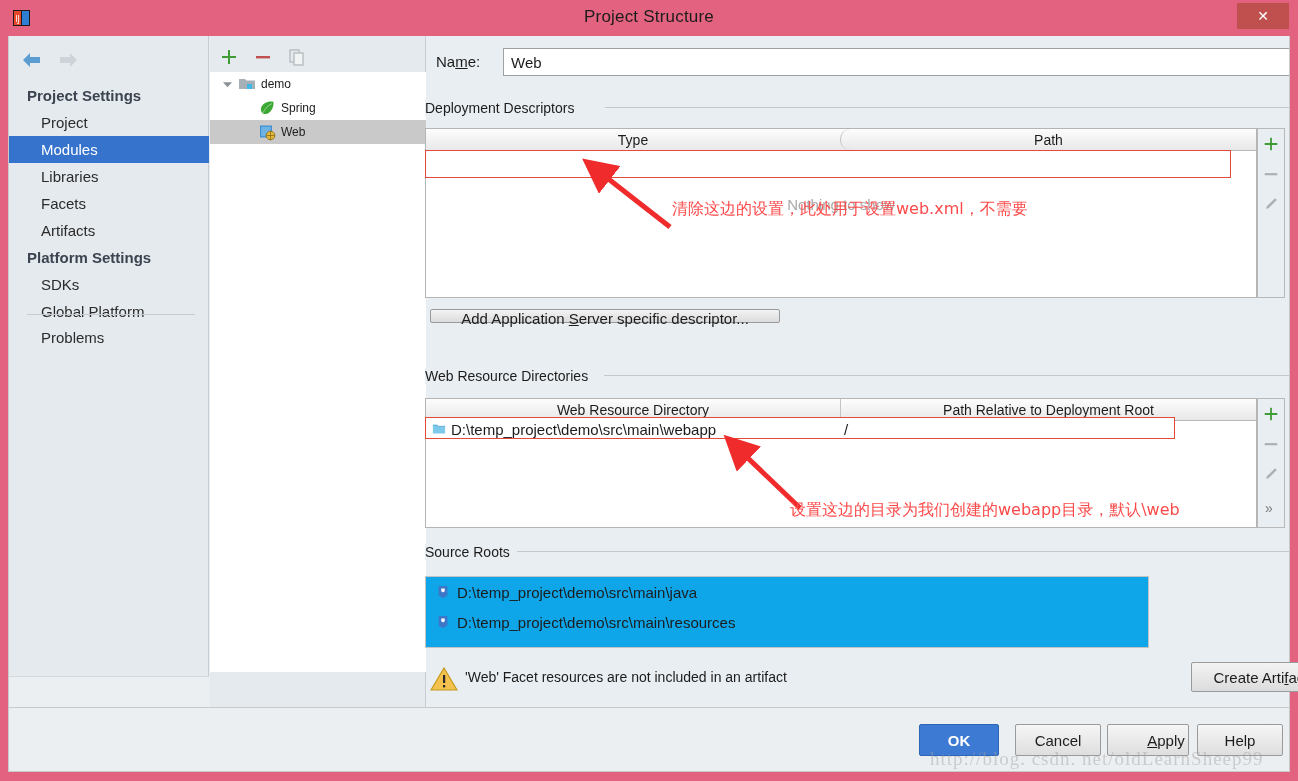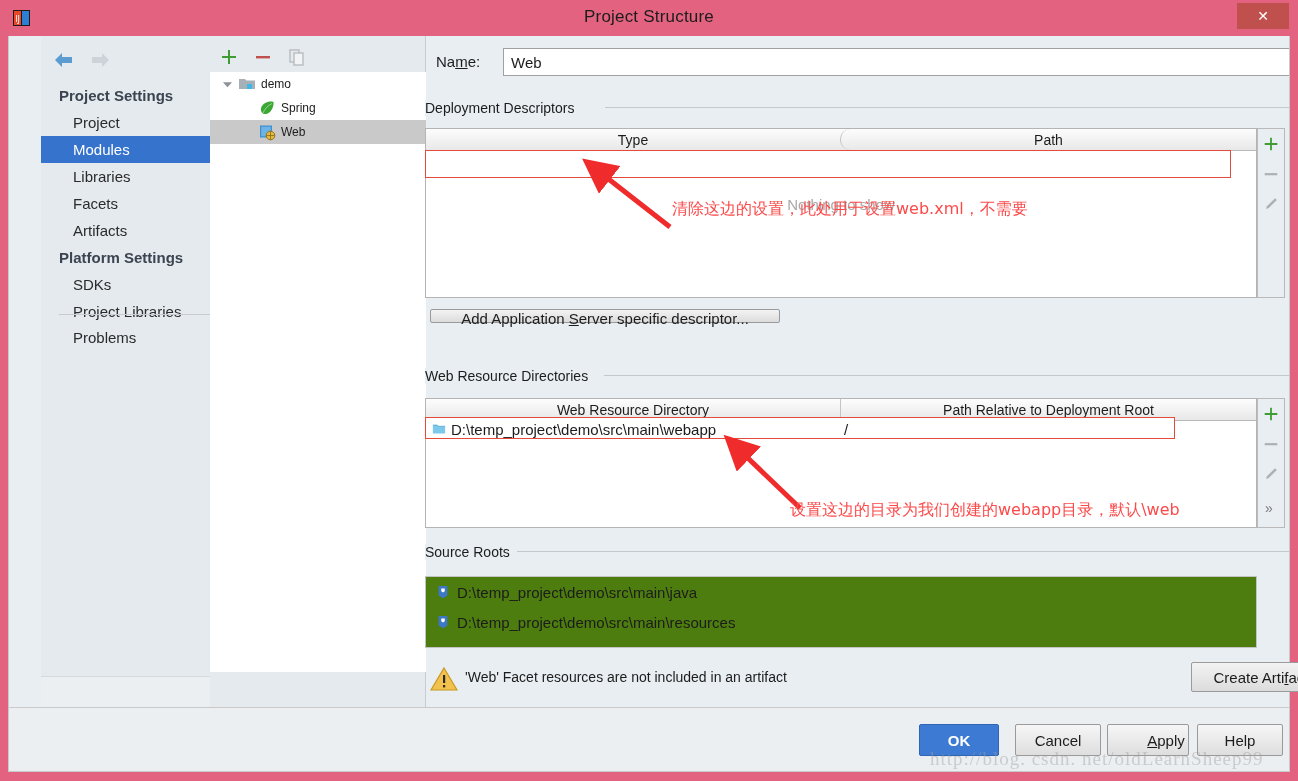--- a/index.html
+++ b/index.html
@@ -35,21 +35,21 @@
   
   #client {
     position: absolute; left: 8px; top: 36px; width: 1282px; height: 672px;
     background: #e9eef2; border: 1px solid #c9c9c9; border-top: none;
     overflow: hidden;
   }
 
   
   #sidebar {
     position: absolute; left: 0; top: 0; width: 200px; height: 672px;
-    background: #e5eaee; border-right: 1px solid #c8cdd1; margin-left: 32px;
+    background: #e5eaee; border-right: 1px solid #c8cdd1;
   }
   #nav-arrows { position: absolute; left: 12px; top: 10px; height: 28px; display: flex; gap: 14px; align-items: center; }
   .nav-arrow { width: 22px; height: 22px; display: block; }
   #sidebar-list { position: absolute; left: 0; top: 46px; width: 200px; }
   .side-group {
     font-size: 15px; font-weight: bold; color: #3b4450;
     padding: 5px 0 5px 18px;
   }
   .side-item {
     font-size: 15px; color: #2b2b2b; padding: 5px 0 5px 32px; cursor: pointer;
@@ -131,22 +131,22 @@
     background: #ffffff; border: 1px solid #b4b4b4;
   }
   #wr-sel-row {
     position: absolute; left: 425px; top: 417px; width: 750px; height: 22px;
     border: 1px solid #e64a3b; background: #ffffff;
   }
   .wr-cell { position: absolute; font-size: 15px; color: #1c1c1c; top: 1px; display: flex; align-items: center; height: 20px; }
 
   
   #sr-box {
-    position: absolute; left: 425px; top: 576px; width: 832px; height: 72px;
-    background: #4d7c0f; border: 1px solid #c3c3c3;
+    position: absolute; left: 425px; top: 576px; width: 724px; height: 72px;
+    background: #0ea5e9; border: 1px solid #c3c3c3;
   }
   .sr-row { height: 30px; display: flex; align-items: center; padding-left: 10px; font-size: 15px; color: #1c1c1c; }
 
   
   #warn-bar { position: absolute; left: 425px; top: 658px; width: 864px; height: 42px; }
   #warn-text { position: absolute; left: 40px; top: 11px; font-size: 14px; color: #1c1c1c; }
   #create-artifact {
     position: absolute; left: 726px; top: 4px; width: 140px; height: 30px;
     background: linear-gradient(#f3f3f3,#dcdcdc); border: 1px solid #9a9a9a; border-radius: 2px;
     font-size: 15px; color: #1c1c1c; cursor: pointer; font-family: inherit; margin-left: 40px;
@@ -215,21 +215,21 @@
 
       <div id="sidebar-list">
         <div class="side-group">Project Settings</div>
         <div class="side-item">Project</div>
         <div class="side-item selected">Modules</div>
         <div class="side-item">Libraries</div>
         <div class="side-item">Facets</div>
         <div class="side-item">Artifacts</div>
         <div class="side-group">Platform Settings</div>
         <div class="side-item">SDKs</div>
-        <div class="side-item">Project Libraries</div>
+        <div class="side-item">Global Platform</div>
       </div>
       <div id="side-divider"></div>
       <div id="side-problems">
         <div class="side-item">Problems</div>
       </div>
       <div id="sidebar-foot"></div>
     </div>
 
     <div id="treepanel">
       <div id="tree-toolbar">

